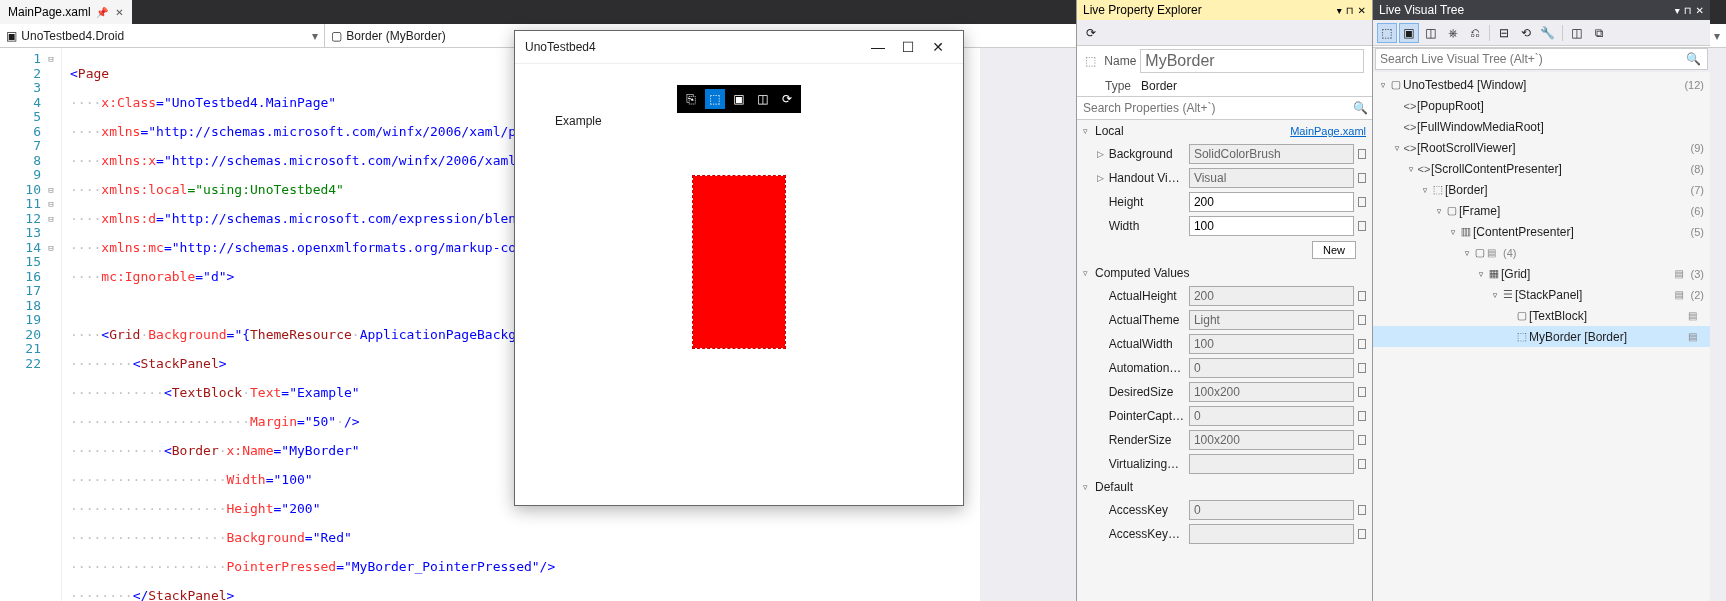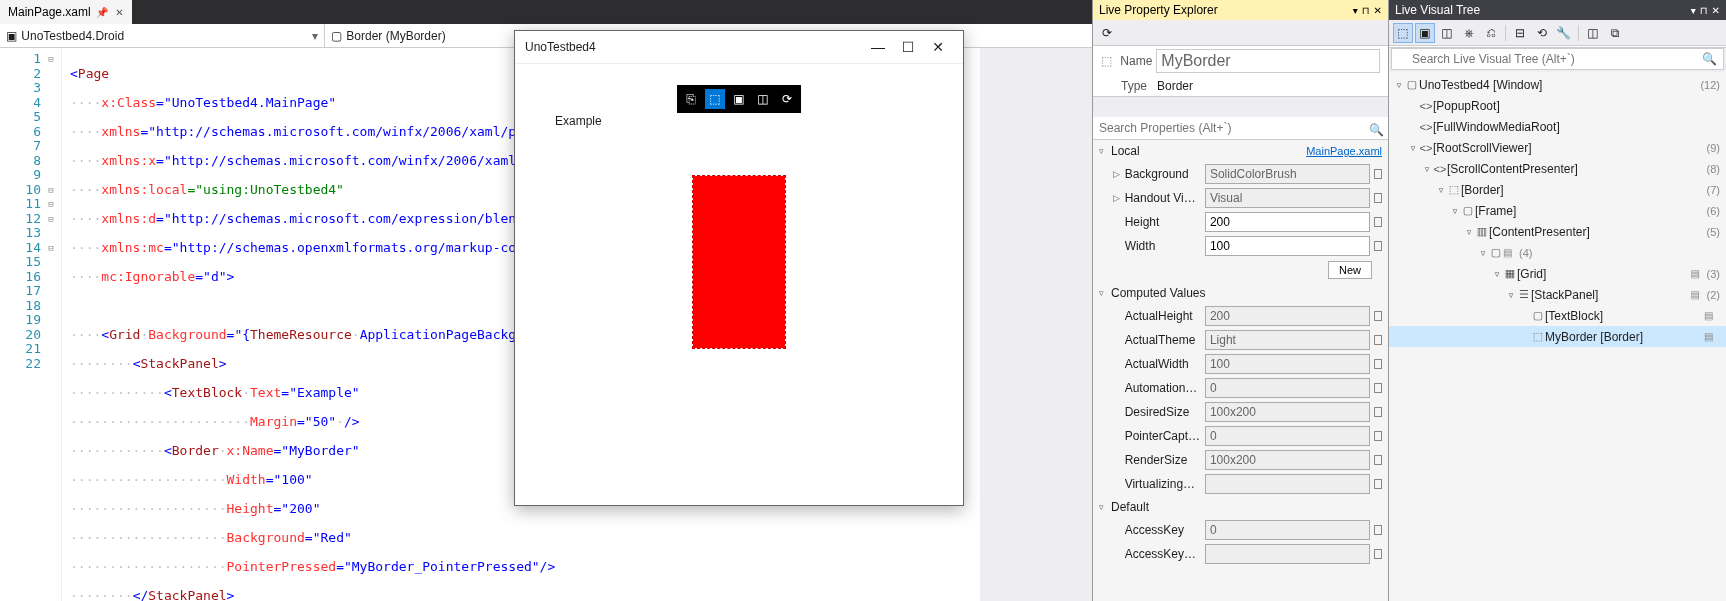--- a/index.html
+++ b/index.html
@@ -144,21 +144,21 @@
   width: 92px;
   height: 172px;
   background: #ff0000;
   margin: 0 auto;
   outline: 1px dashed #c00;
 }
 
 
 .right-panels {
   position: absolute;
-  right: 0;
+  right: 16px;
   top: 0;
   width: 634px;
   height: 601px;
   display: flex;
 }
 
 .panel {
   display: flex;
   flex-direction: column;
   border-left: 1px solid #999;
@@ -211,25 +211,24 @@
 .lpe-row .val-input {
   flex: 1;
   border: 1px solid #ccc;
   padding: 2px 4px;
   background: #fff;
   color: #666;
   font-size: 16px;
 }
 .lpe-search {
   display: flex;
-  align-items: flex-end;
+  align-items: center;
   padding: 2px 4px;
   border-bottom: 1px solid #ccc;
   background: #fff;
-  margin-top: 20px;
 }
 .lpe-search input {
   flex: 1;
   border: none;
   padding: 2px;
   font-size: 12px;
   background: transparent;
 }
 .lpe-search .mag { color: #555; }
 
@@ -271,21 +270,21 @@
 
 .lvt-body { flex: 1; overflow: auto; background: #f5f5f5; }
 .lvt-search {
   display: flex;
   align-items: center;
   border: 1px solid #ccc;
   margin: 2px;
   background: #fff;
 }
 .lvt-search input {
-  flex: 1; border: none; padding: 3px 20px; font-size: 12px; background: transparent;
+  flex: 1; border: none; padding: 3px 4px; font-size: 12px; background: transparent;
 }
 .lvt-tree { padding: 2px 0; }
 .lvt-node {
   display: flex;
   align-items: center;
   height: 21px;
   padding-right: 6px;
 }
 .lvt-node.selected { background: #cce8ff; }
 .lvt-node .exp { width: 12px; text-align: center; color: #555; font-size: 9px; }

